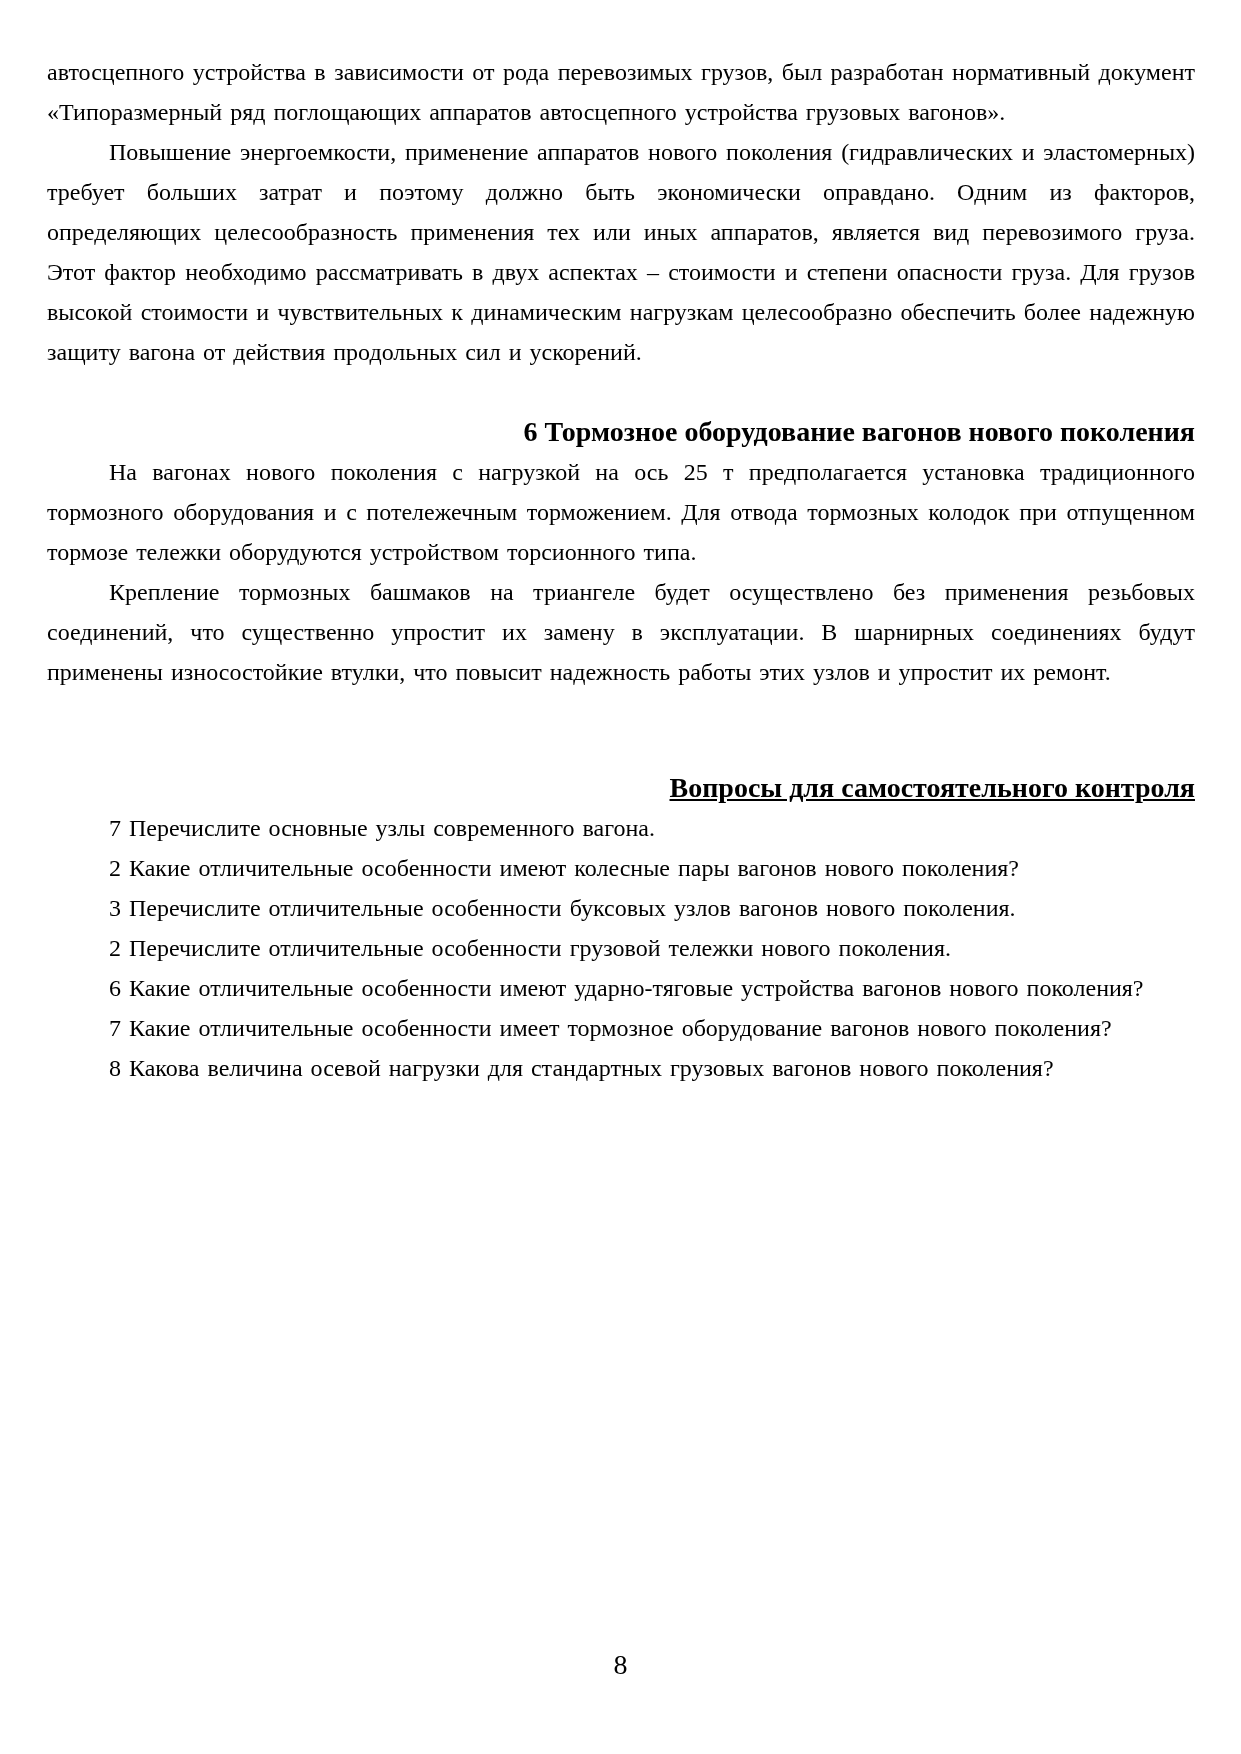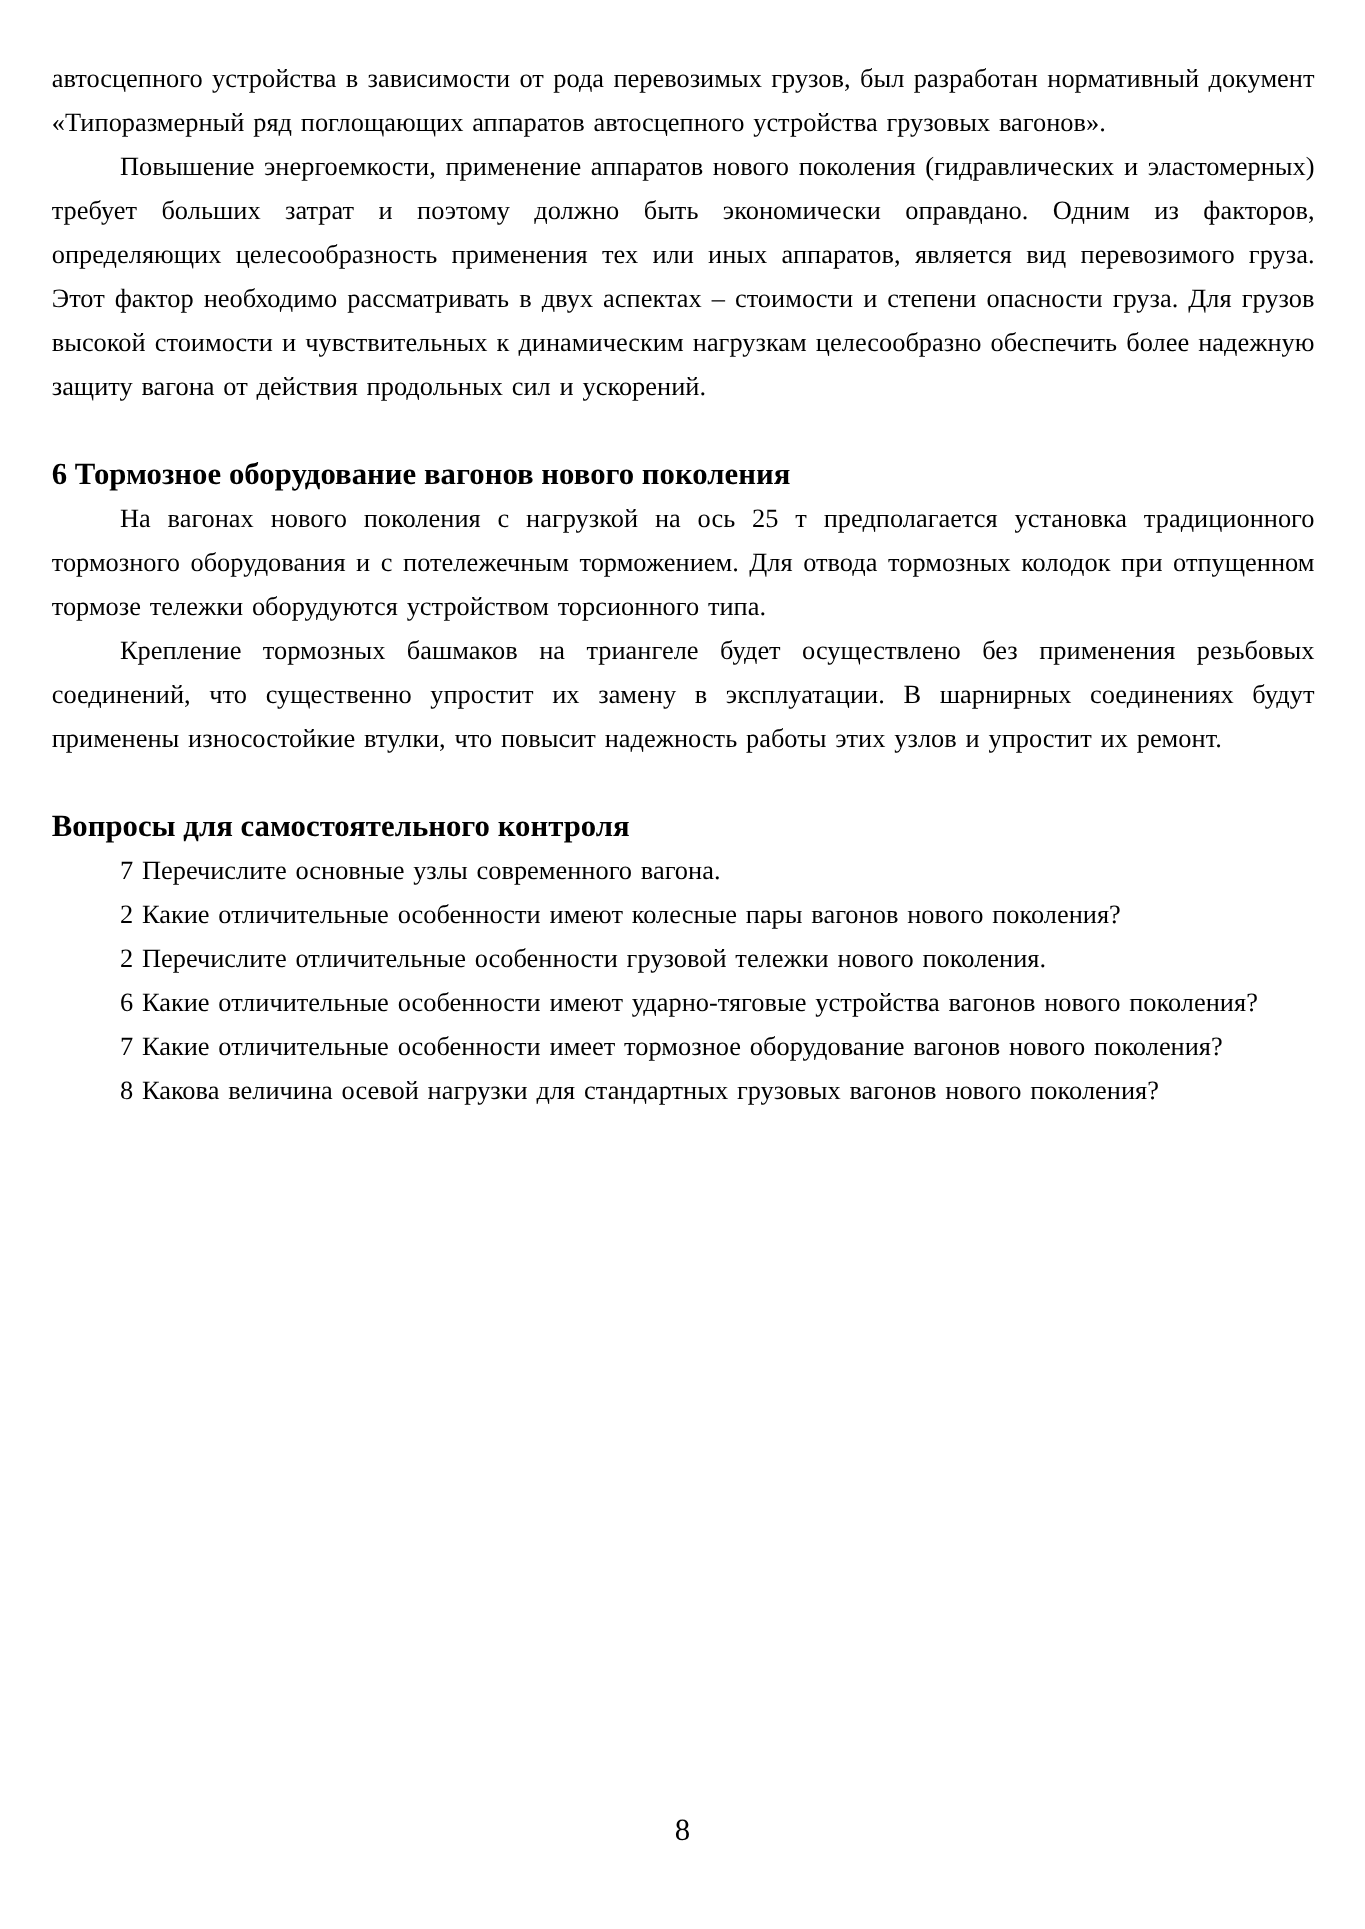--- a/index.html
+++ b/index.html
@@ -30,25 +30,26 @@
     word-spacing: 2px;
   }
   .para.no-indent {
     text-indent: 0;
   }
   .heading {
     margin: 40px 0 0 0;
     font-size: 28px;
     line-height: 40px;
     font-weight: bold;
-    text-align: left;
+    text-align: right;
     text-indent: 0;
   }
   .heading.questions-heading {
-    margin-top: 40px;
+    margin-top: 76px;
+    text-decoration: underline;
   }
   .page-number {
     position: absolute;
     left: 0;
     right: 0;
     top: 1645px;
     text-align: center;
     font-size: 28px;
     line-height: 40px;
   }
@@ -65,20 +66,21 @@
   <h2 class="heading">6 Тормозное оборудование вагонов нового поколения</h2>
 
   <p class="para">На вагонах нового поколения с нагрузкой на ось 25 т предполагается установка традиционного тормозного оборудования и с потележечным торможением. Для отвода тормозных колодок при отпущенном тормозе тележки оборудуются устройством торсионного типа.</p>
 
   <p class="para">Крепление тормозных башмаков на триангеле будет осуществлено без применения резьбовых соединений, что существенно упростит их замену в эксплуатации. В шарнирных соединениях будут применены износостойкие втулки, что повысит надежность работы этих узлов и упростит их ремонт.</p>
 
   <h2 class="heading questions-heading">Вопросы для самостоятельного контроля</h2>
 
   <p class="para">7 Перечислите основные узлы современного вагона.</p>
   <p class="para">2 Какие отличительные особенности имеют колесные пары вагонов нового поколения?</p>
+  <p class="para">3 Перечислите отличительные особенности буксовых узлов вагонов нового поколения.</p>
   <p class="para">2 Перечислите отличительные особенности грузовой тележки нового поколения.</p>
   <p class="para">6 Какие отличительные особенности имеют ударно-тяговые устройства вагонов нового поколения?</p>
   <p class="para">7 Какие отличительные особенности имеет тормозное оборудование вагонов нового поколения?</p>
   <p class="para">8 Какова величина осевой нагрузки для стандартных грузовых вагонов нового поколения?</p>
 
   <div class="page-number">8</div>
 
 </div>
 
 </body></html>

